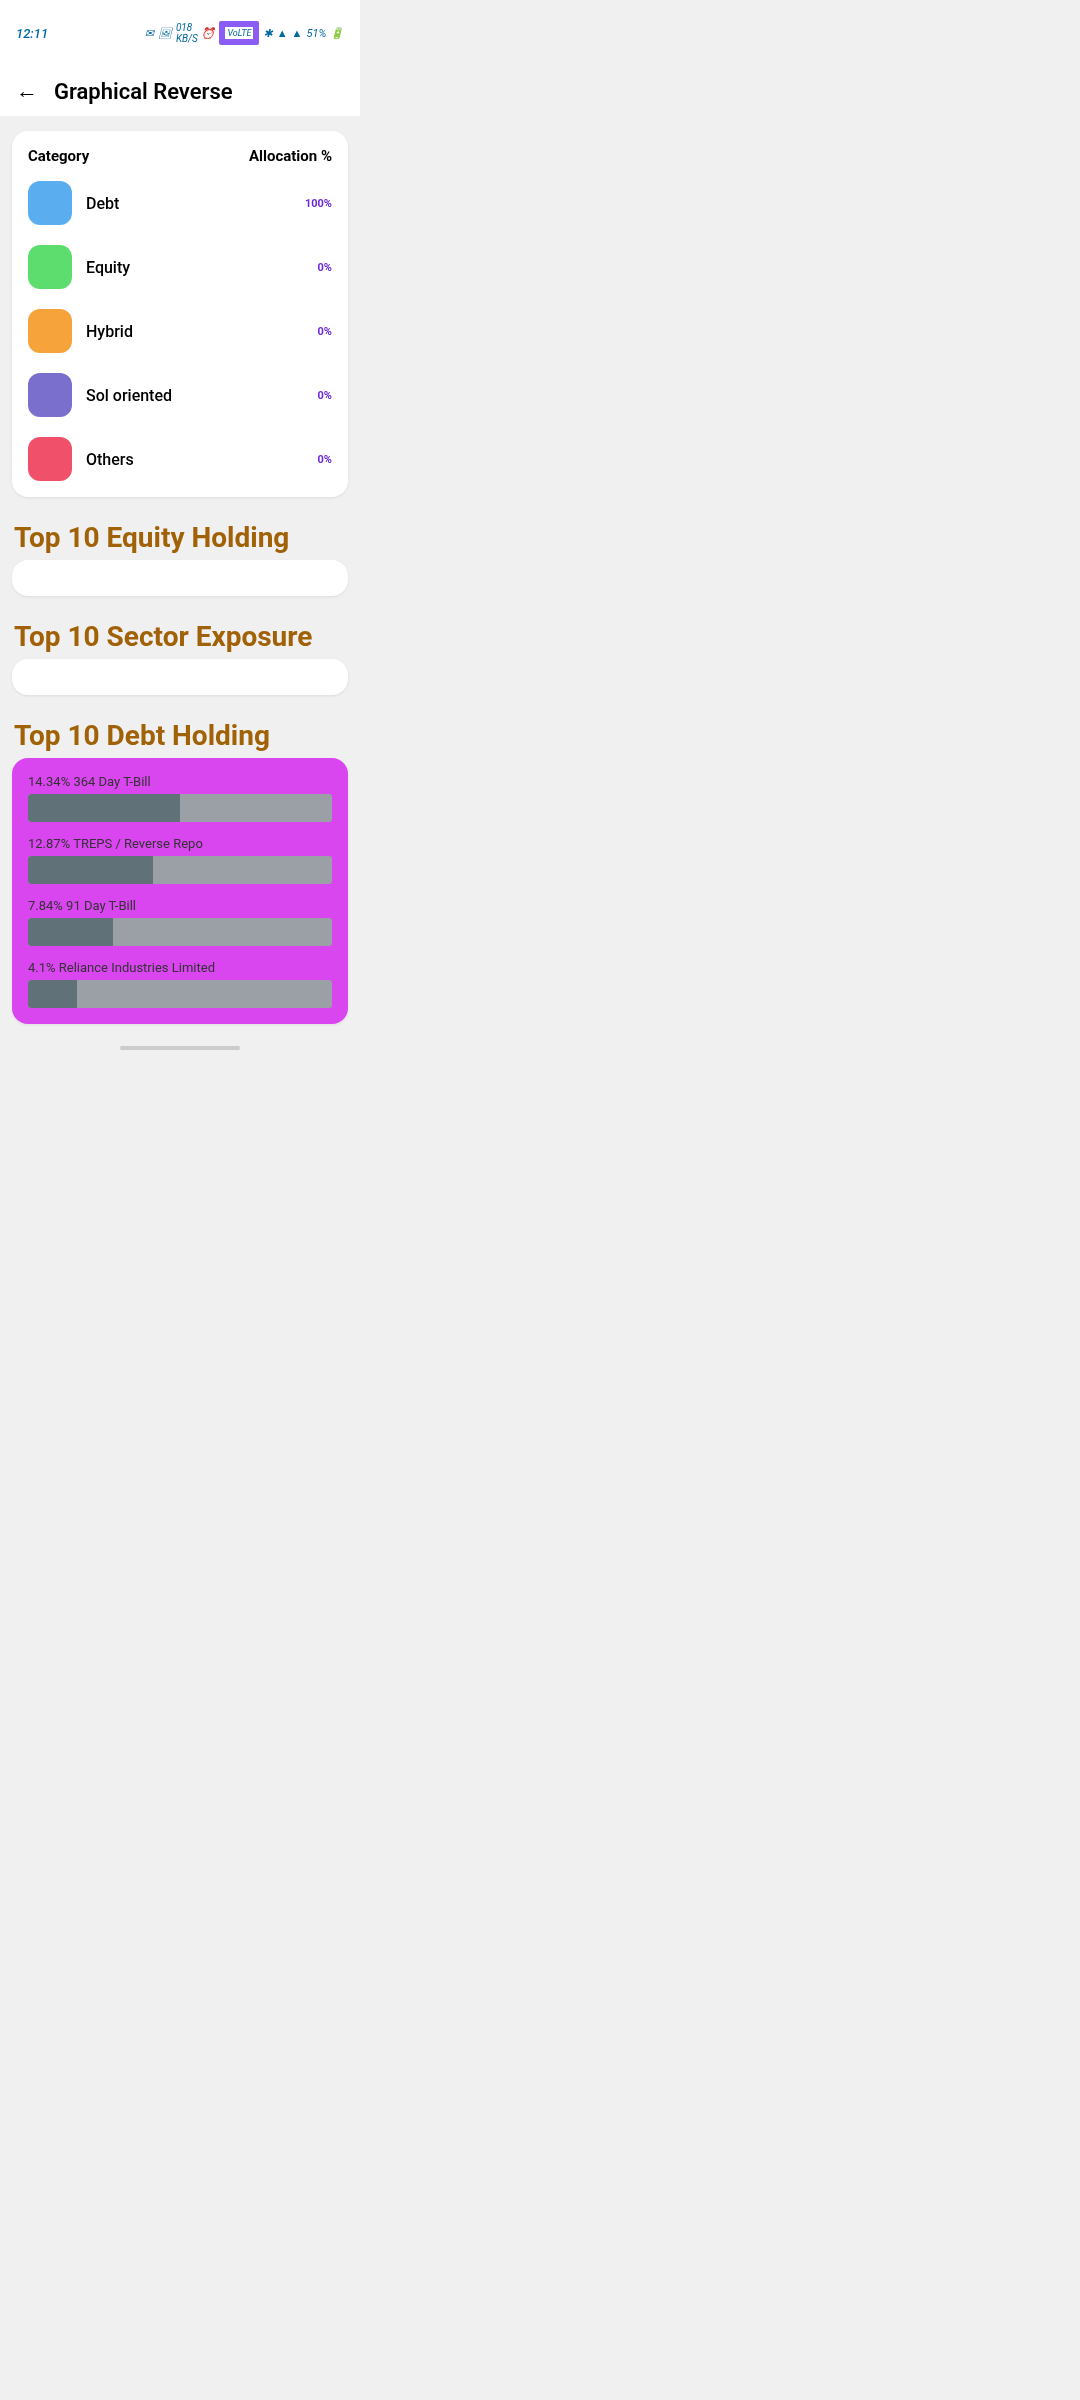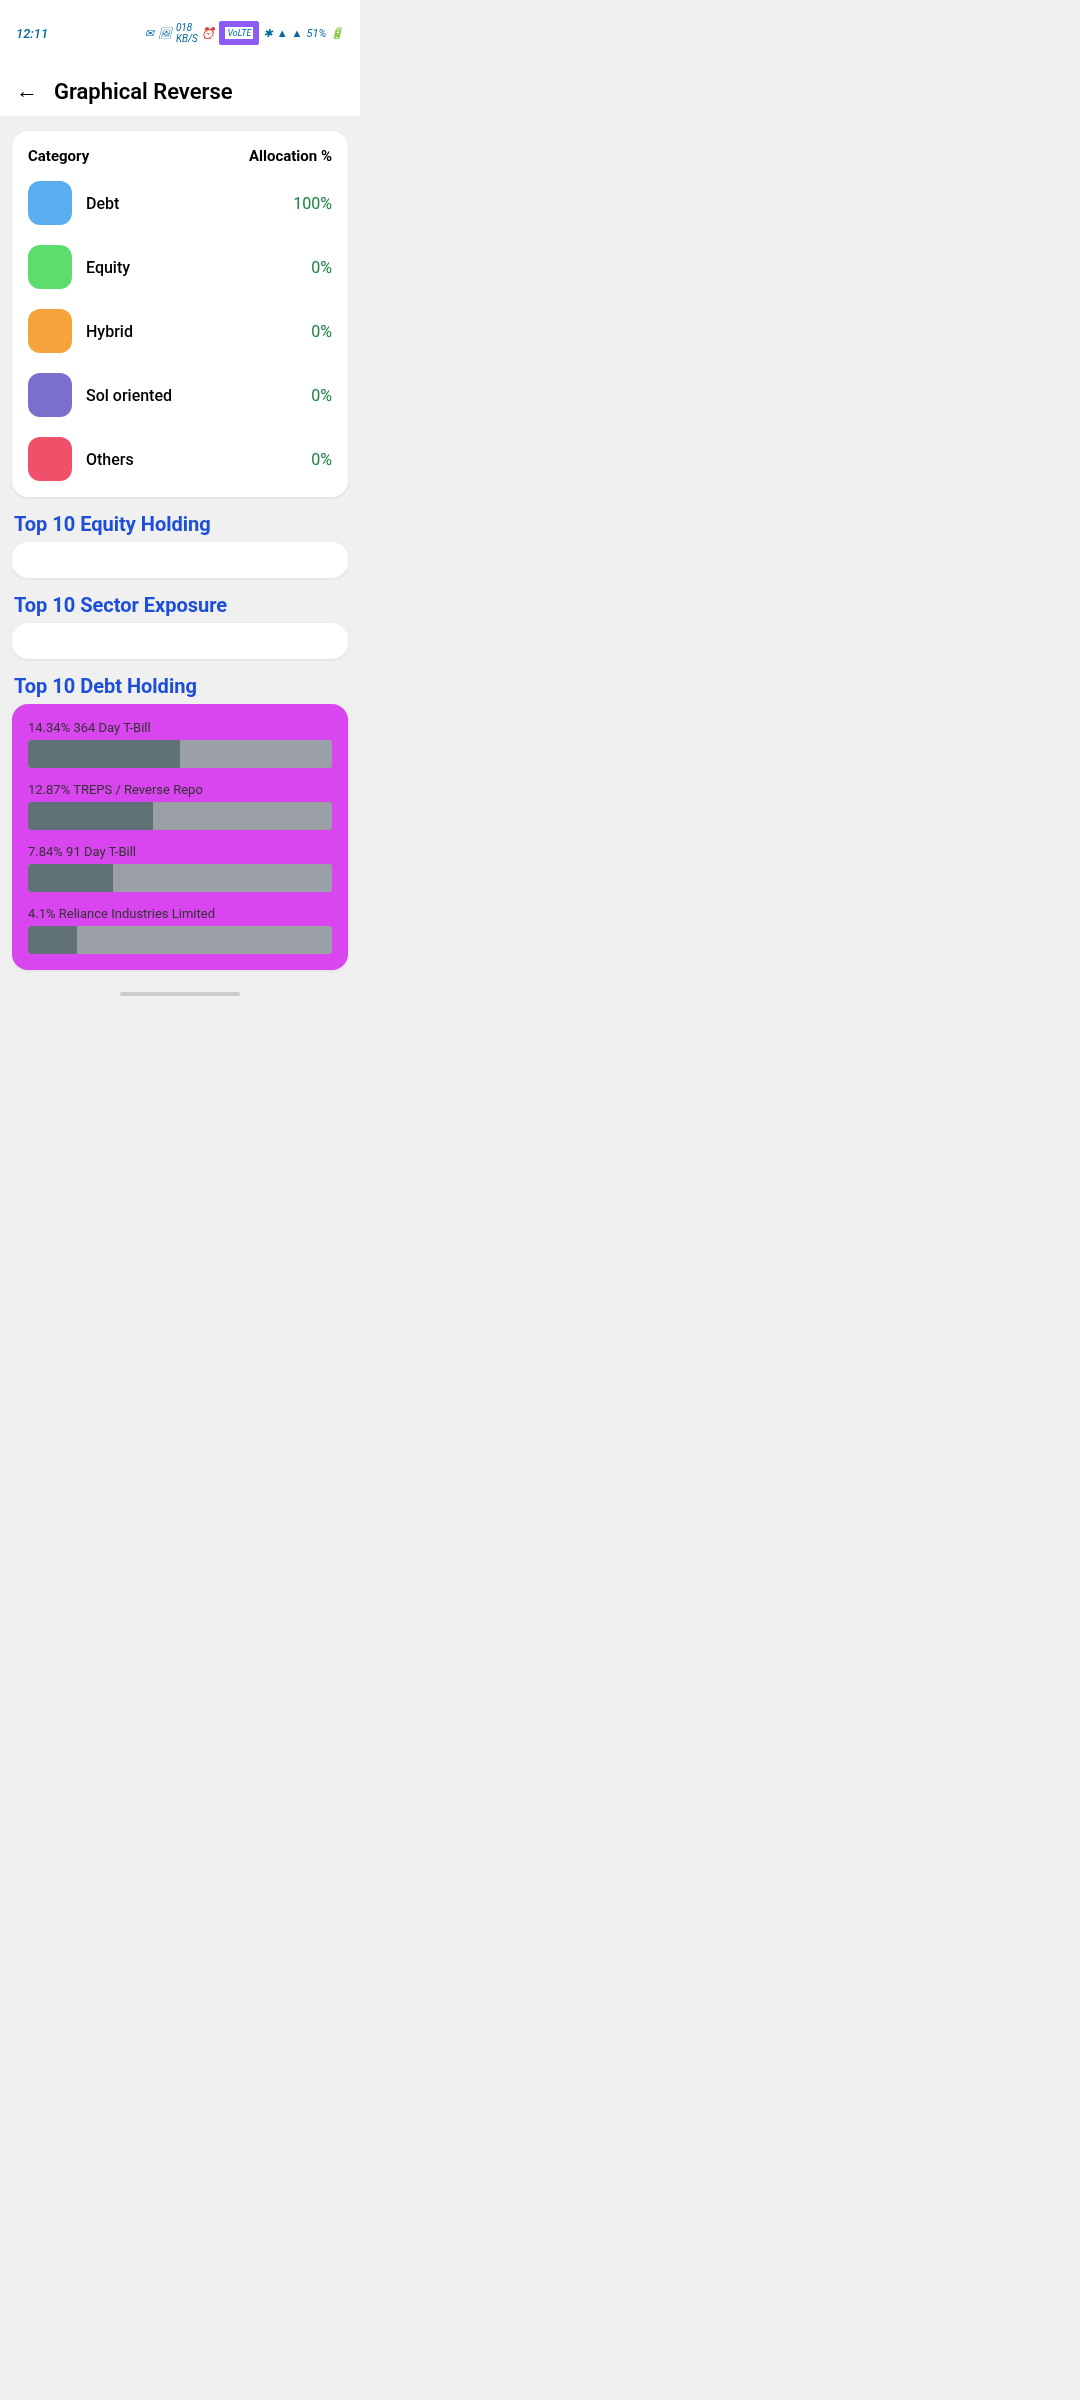--- a/index.html
+++ b/index.html
@@ -89,31 +89,31 @@
       height: 44px;
       border-radius: 12px;
       flex-shrink: 0;
     }
     .allocation-name {
       font-size: 16px;
       font-weight: 500;
       color: #000;
     }
     .allocation-pct {
-      font-size: 16px;
-      font-weight: 400;
-      color: #15803d;
+      font-size: 11px;
+      font-weight: 700;
+      color: #6d28d9;
     }
 
     
     .section-title {
-      font-size: 20px;
-      font-weight: 700;
-      color: #1d4ed8;
-      margin-top: 3px;
+      font-size: 28px;
+      font-weight: 700;
+      color: #a16207;
+      margin-top: 12px;
       margin-bottom: 6px;
       padding: 0 2px;
     }
 
     
     .empty-card {
       background: white;
       border-radius: 16px;
       height: 36px;
       box-shadow: 0 1px 3px rgba(0,0,0,0.08);

